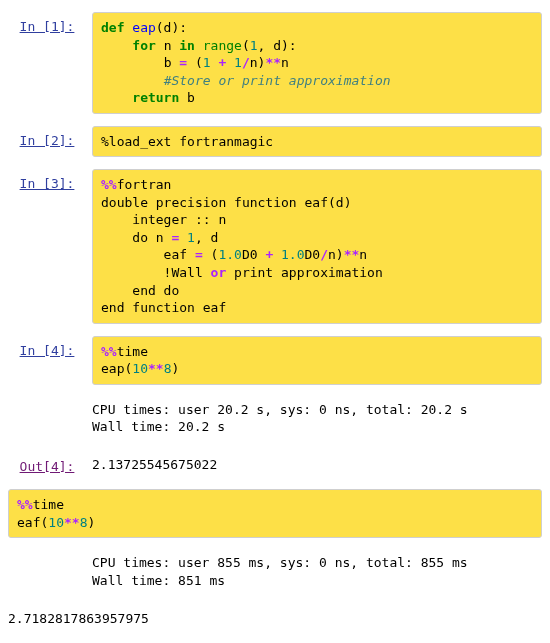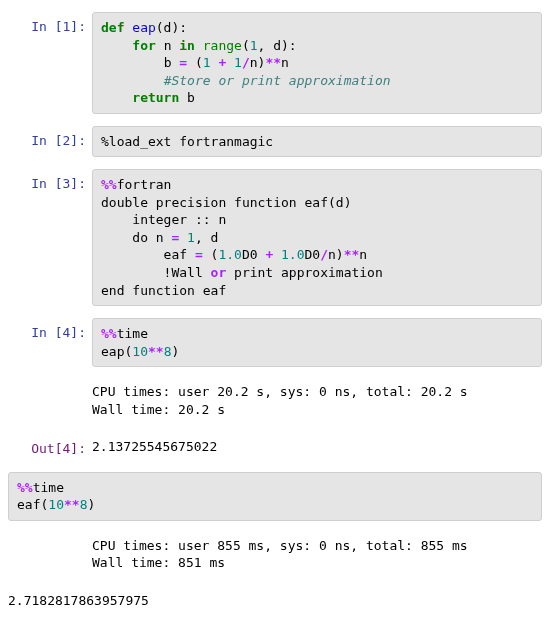--- a/index.html
+++ b/index.html
@@ -12,36 +12,37 @@
     width: 534px;
   }
   .cell {
     display: flex;
     align-items: stretch;
     margin: 4px 0 12px 0;
   }
   .prompt {
     flex: 0 0 78px;
     padding: 6px 6px 0 0;
-    text-align: right;
+    text-align: center;
     font-family: "DejaVu Sans Mono", Menlo, Consolas, monospace;
     font-size: 13px;
     line-height: 1.35;
     white-space: pre;
+    text-decoration: underline;
   }
   .prompt.in  { color: #303F9F; }
   .prompt.out { color: #701a75; }
   .area {
     flex: 1 1 auto;
     min-width: 0;
   }
   .input-area {
     border: 1px solid #cfcfcf;
     border-radius: 3px;
-    background: #e5e5e5;
+    background: #fde047;
     padding: 6px 8px;
   }
   .code, .plain {
     font-family: "DejaVu Sans Mono", Menlo, Consolas, monospace;
     font-size: 13px;
     line-height: 1.35;
     white-space: pre;
   }
   .plain {
     padding: 4px 0;
@@ -81,20 +82,21 @@
 
 <div class="cell">
   <div class="prompt in">In [3]:</div>
   <div class="area input-area">
     <div class="code"><span class="op">%%</span><span class="nm">fortran</span></div>
     <div class="code">double precision function eaf(d)</div>
     <div class="code">    integer :: n</div>
     <div class="code"><span>    do n </span><span class="op">=</span><span> </span><span class="num">1</span><span>, d</span></div>
     <div class="code"><span>        eaf </span><span class="op">=</span><span> (</span><span class="num">1.0</span><span>D0 </span><span class="op">+</span><span> </span><span class="num">1.0</span><span>D0</span><span class="op">/</span><span>n)</span><span class="op">**</span><span>n</span></div>
     <div class="code"><span>        !Wall </span><span class="ftok">or</span><span> print approximation</span></div>
+    <div class="code">    end do</div>
     <div class="code">end function eaf</div>
   </div>
 </div>
 
 <div class="cell">
   <div class="prompt in">In [4]:</div>
   <div class="area input-area">
     <div class="code"><span class="op">%%</span><span class="nm">time</span></div>
     <div class="code"><span>eap(</span><span class="num">10</span><span class="op">**</span><span class="num">8</span><span>)</span></div>
   </div>

